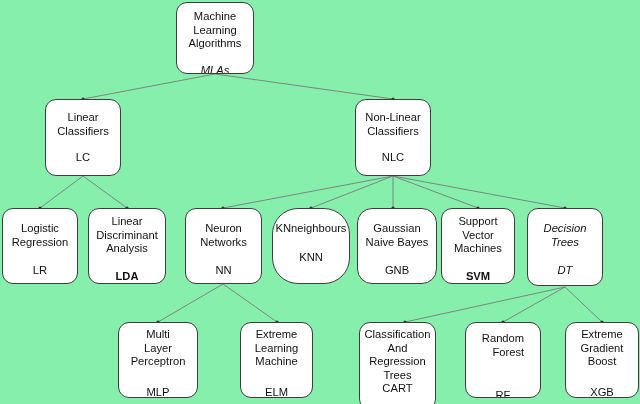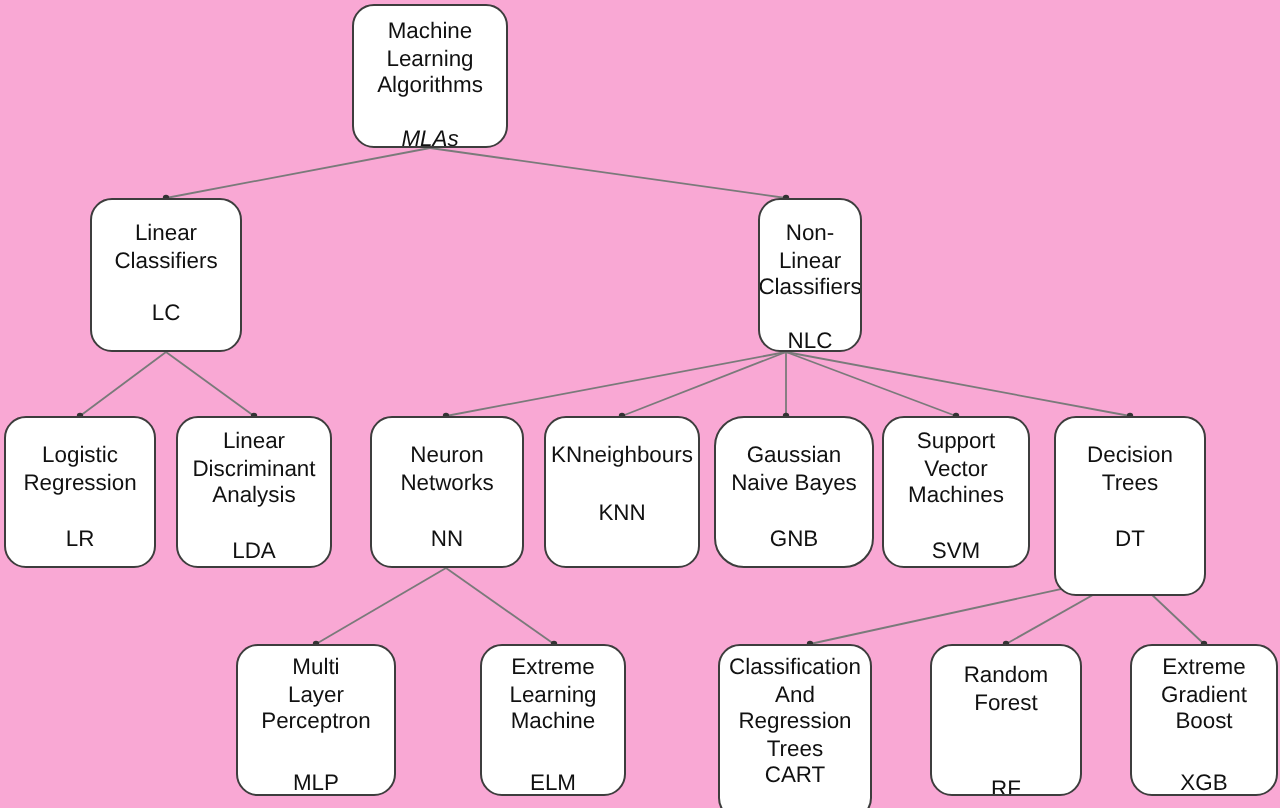--- a/index.html
+++ b/index.html
@@ -1,18 +1,18 @@
 <!DOCTYPE html>
 <html><head>
 <meta charset="utf-8">
 <style>
   html,body{margin:0;padding:0;background:#ffffff;}
   body{width:640px;height:404px;overflow:hidden;
        font-family:"Liberation Sans","DejaVu Sans",sans-serif;}
-  #diagram{position:relative;width:640px;height:404px;background:#f9a8d4;}
+  #diagram{position:relative;width:640px;height:404px;background:#86efac;}
   #edges{position:absolute;left:0;top:0;width:640px;height:404px;}
   .node{
     position:absolute;
     box-sizing:border-box;
     border:1px solid #3d3d3d;
     border-radius:11px;
     background:#ffffff;
     display:flex;
     flex-direction:column;
     align-items:center;
@@ -26,24 +26,24 @@
   }
   .node .title{white-space:pre-line;}
   .node .abbr{}
   .node.sp-root .title{padding-top:7px;}
   .node.sp-root .abbr{padding-top:13px;font-style:italic;}
   .node.sp-l2 .title{padding-top:11px;}
   .node.sp-l2 .abbr{padding-top:13px;}
   .node.sp-two .title{padding-top:13px;}
   .node.sp-two .abbr{padding-top:15px;}
   .node.sp-three .title{padding-top:6px;}
-  .node.sp-three .abbr{padding-top:14px;}
+  .node.sp-three .abbr{padding-top:14px;font-weight:bold;}
   .node.sp-tight .title{padding-top:5px;}
   .node.sp-tight .abbr{padding-top:0px;}
-  .node.sp-two-lo .title{padding-top:9px;}
+  .node.sp-two-lo .title{padding-top:9px;text-align:right;}
   .node.sp-two-lo .abbr{padding-top:30px;}
   .node.sp-three-lo .title{padding-top:5px;}
   .node.sp-three-lo .abbr{padding-top:17px;text-align:right;}
 </style>
 </head>
 <body>
 
 <div id="diagram">
   <svg id="edges" viewBox="0 0 640 404" xmlns="http://www.w3.org/2000/svg">
       <g>
@@ -107,57 +107,57 @@
       <div class="title">Machine
 Learning
 Algorithms</div>
       <div class="abbr">MLAs</div>
     </div>
     <div class="node sp-l2" style="left: 45px; top: 99px; width: 76px; height: 77px;">
       <div class="title">Linear
 Classifiers</div>
       <div class="abbr">LC</div>
     </div>
-    <div class="node sp-l2" style="left: 355px; top: 99px; width: 52px; height: 77px; margin-left: 24px;">
+    <div class="node sp-l2" style="left: 355px; top: 99px; width: 76px; height: 77px;">
       <div class="title">Non-Linear
 Classifiers</div>
       <div class="abbr">NLC</div>
     </div>
     <div class="node sp-two" style="left: 2px; top: 208px; width: 76px; height: 76px;">
       <div class="title">Logistic
 Regression</div>
       <div class="abbr">LR</div>
     </div>
     <div class="node sp-three" style="left: 88px; top: 208px; width: 78px; height: 76px;">
       <div class="title">Linear
 Discriminant
 Analysis</div>
       <div class="abbr">LDA</div>
     </div>
     <div class="node sp-two" style="left: 185px; top: 208px; width: 77px; height: 76px;">
       <div class="title">Neuron
 Networks</div>
       <div class="abbr">NN</div>
     </div>
-    <div class="node sp-two" style="left: 272px; top: 208px; width: 78px; height: 76px;">
+    <div class="node sp-two" style="left: 272px; top: 208px; width: 78px; height: 76px; border-radius: 26px;">
       <div class="title">KNneighbours</div>
       <div class="abbr">KNN</div>
     </div>
     <div class="node sp-two" style="left: 357px; top: 208px; width: 80px; height: 76px; border-radius: 15px;">
       <div class="title">Gaussian
 Naive Bayes</div>
       <div class="abbr">GNB</div>
     </div>
     <div class="node sp-three" style="left: 441px; top: 208px; width: 74px; height: 76px;">
       <div class="title">Support
 Vector
 Machines</div>
       <div class="abbr">SVM</div>
     </div>
-    <div class="node sp-two" style="left: 527px; top: 208px; width: 76px; height: 90px;">
+    <div class="node sp-two" style="left: 527px; top: 208px; width: 76px; height: 78px; font-style: italic;">
       <div class="title">Decision
 Trees</div>
       <div class="abbr">DT</div>
     </div>
     <div class="node sp-three-lo" style="left: 118px; top: 322px; width: 80px; height: 76px;">
       <div class="title">Multi
 Layer
 Perceptron</div>
       <div class="abbr">MLP</div>
     </div>

